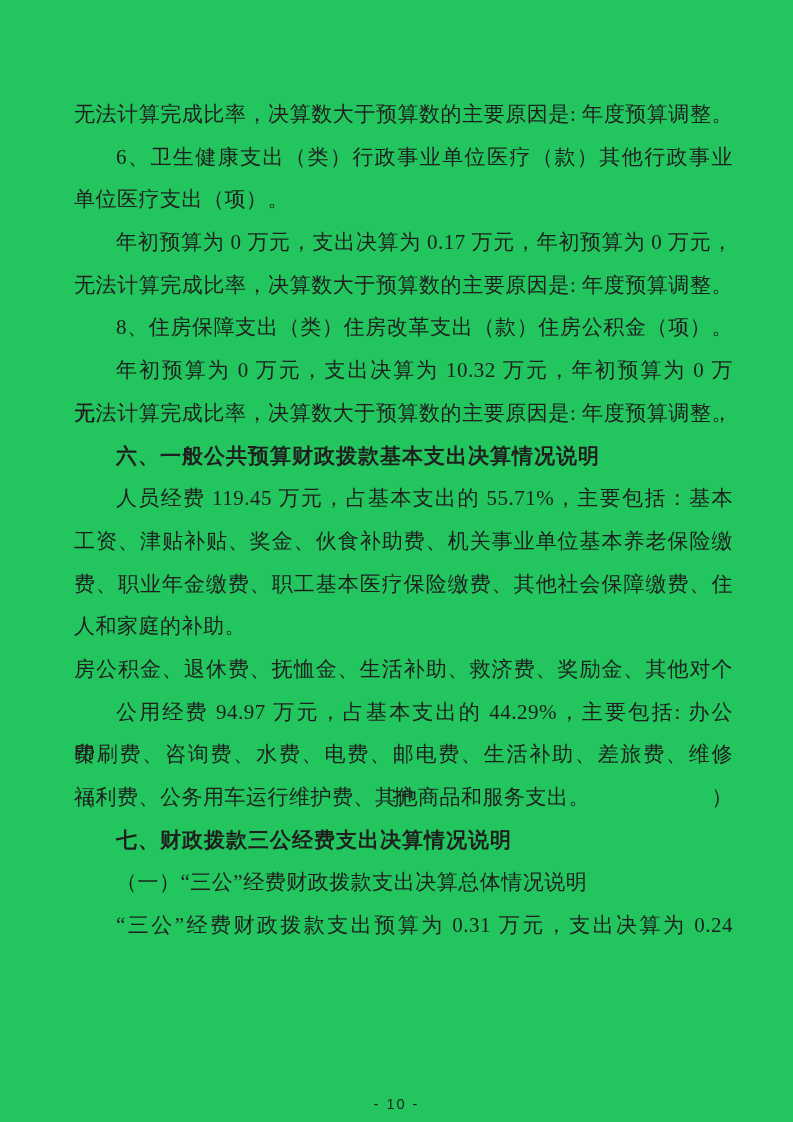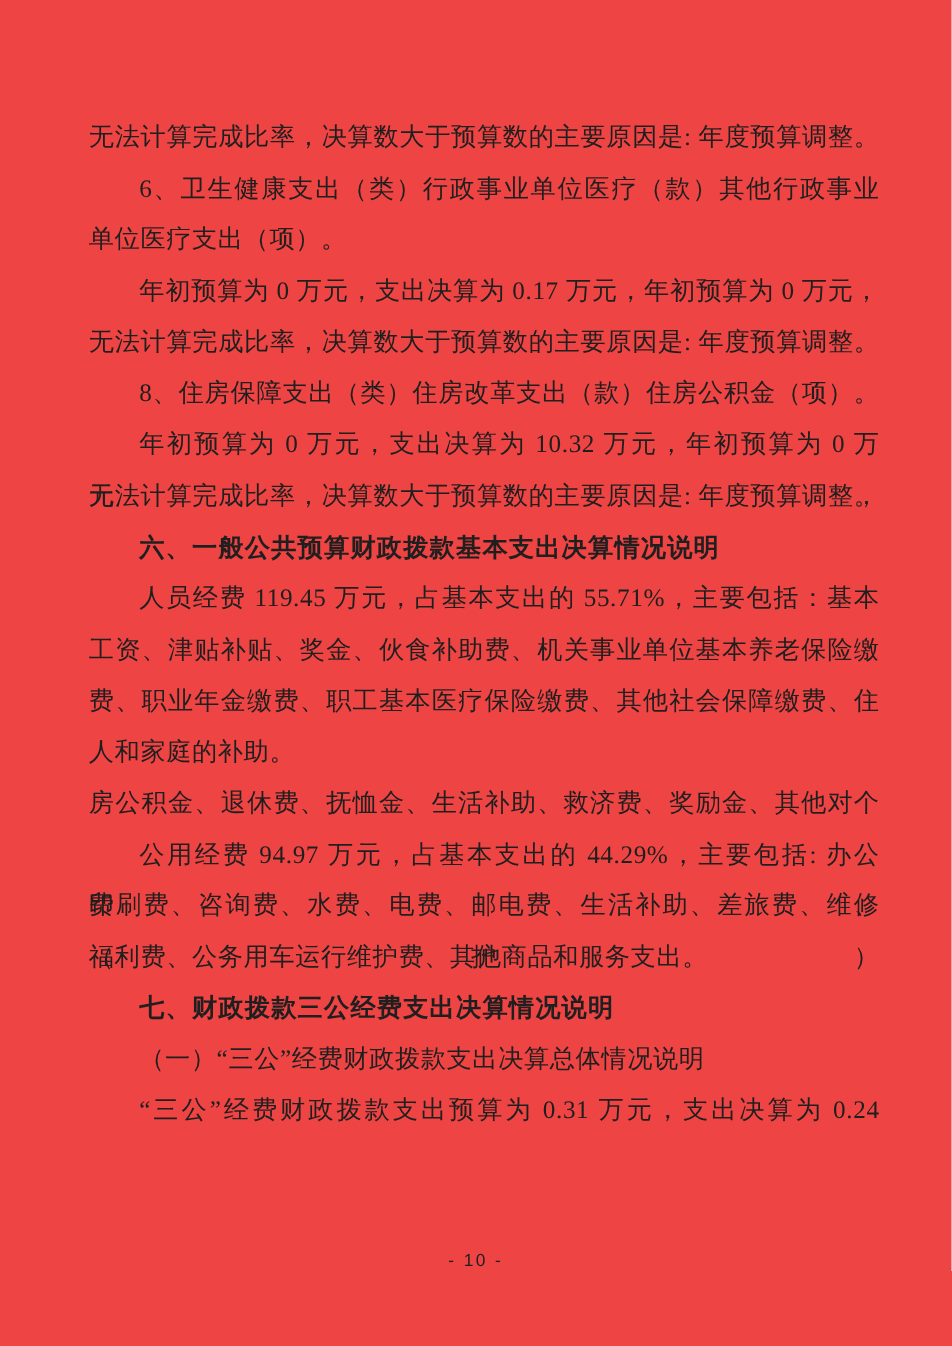--- a/index.html
+++ b/index.html
@@ -4,21 +4,21 @@
 <style>
   html, body {
     margin: 0;
     padding: 0;
     background: #ffffff;
   }
   .page {
     position: relative;
     width: 793px;
     height: 1122px;
-    background: #ef4444;
+    background: #22c55e;
     overflow: hidden;
     font-family: "Liberation Serif", "DejaVu Serif", serif;
     color: #1f1f1f;
   }
   .content {
     position: absolute;
     top: 93px;
     left: 74px;
     width: 659px;
   }
@@ -39,21 +39,21 @@
   }
   .line.indent {
     text-indent: 42px;
   }
   .line.bold {
     font-weight: 700;
     letter-spacing: 1px;
   }
   .footer {
     position: absolute;
-    top: 1043px;
+    top: 1096px;
     left: 0;
     width: 100%;
     text-align: center;
     font-size: 14.5px;
     letter-spacing: 2px;
     color: #1f1f1f;
     font-family: "Liberation Sans", "DejaVu Sans", sans-serif;
   }
 </style>
 </head>

